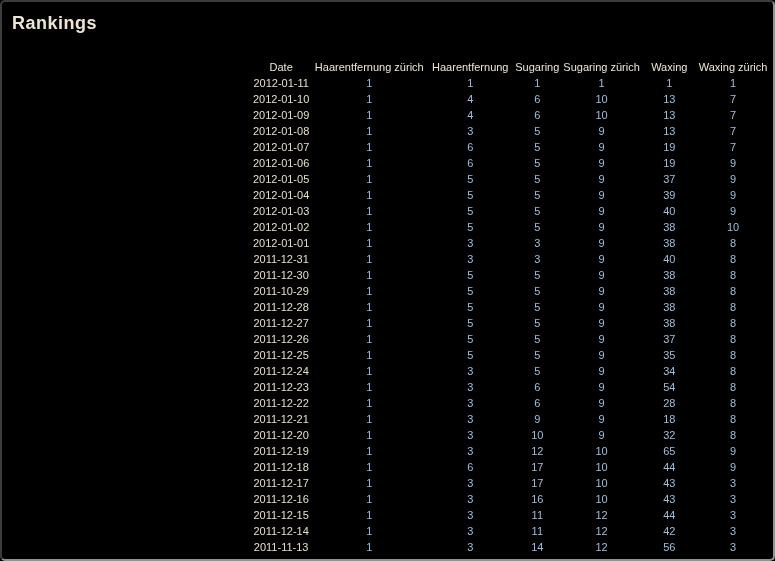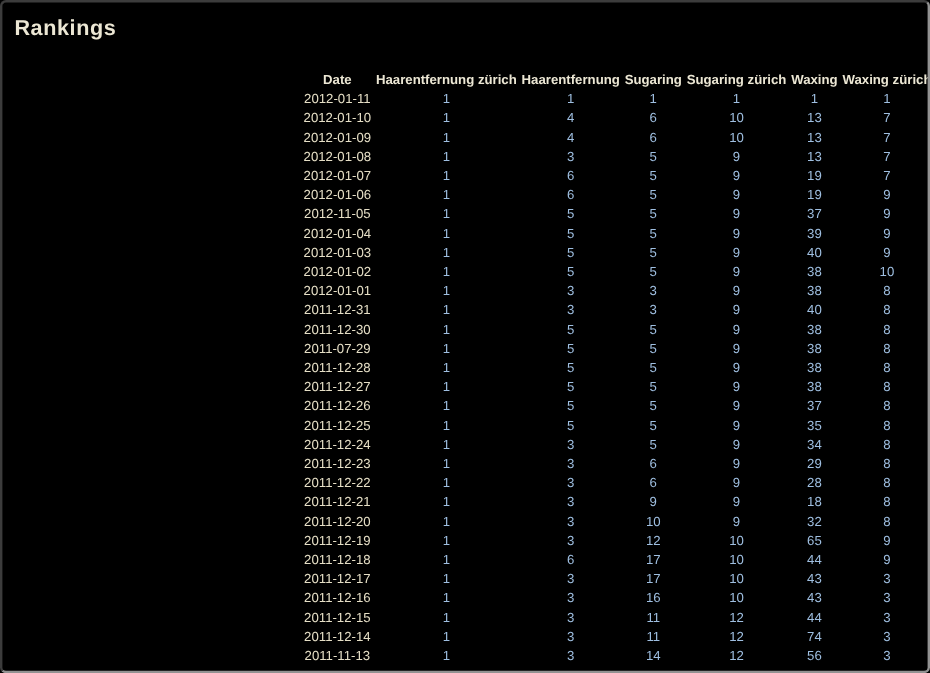--- a/index.html
+++ b/index.html
@@ -44,21 +44,21 @@
     height: 16px;
     padding: 0 2px;
     text-align: center;
     vertical-align: middle;
     font-size: 11px;
     line-height: 16px;
     white-space: nowrap;
     overflow: hidden;
   }
   #rankings-table th {
-    font-weight: bold;
+    font-weight: normal;
     color: var(--header-text, #ece7d4);
   }
   #rankings-table td.date {
     color: var(--date-text, #e6dfc6);
   }
   #rankings-table td.num {
     color: var(--value-text, #9fbfe1);
   }
   col.c0 { width: 56px; }
   col.c1 { width: 116px; }
@@ -144,21 +144,21 @@
         <tr>
           <td class="date">2012-01-06</td>
           <td class="num">1</td>
           <td class="num">6</td>
           <td class="num">5</td>
           <td class="num">9</td>
           <td class="num">19</td>
           <td class="num">9</td>
         </tr>
         <tr>
-          <td class="date">2012-11-05</td>
+          <td class="date">2012-01-05</td>
           <td class="num">1</td>
           <td class="num">5</td>
           <td class="num">5</td>
           <td class="num">9</td>
           <td class="num">37</td>
           <td class="num">9</td>
         </tr>
         <tr>
           <td class="date">2012-01-04</td>
           <td class="num">1</td>
@@ -207,21 +207,21 @@
         <tr>
           <td class="date">2011-12-30</td>
           <td class="num">1</td>
           <td class="num">5</td>
           <td class="num">5</td>
           <td class="num">9</td>
           <td class="num">38</td>
           <td class="num">8</td>
         </tr>
         <tr>
-          <td class="date">2011-07-29</td>
+          <td class="date">2011-10-29</td>
           <td class="num">1</td>
           <td class="num">5</td>
           <td class="num">5</td>
           <td class="num">9</td>
           <td class="num">38</td>
           <td class="num">8</td>
         </tr>
         <tr>
           <td class="date">2011-12-28</td>
           <td class="num">1</td>
@@ -266,21 +266,21 @@
           <td class="num">9</td>
           <td class="num">34</td>
           <td class="num">8</td>
         </tr>
         <tr>
           <td class="date">2011-12-23</td>
           <td class="num">1</td>
           <td class="num">3</td>
           <td class="num">6</td>
           <td class="num">9</td>
-          <td class="num">29</td>
+          <td class="num">54</td>
           <td class="num">8</td>
         </tr>
         <tr>
           <td class="date">2011-12-22</td>
           <td class="num">1</td>
           <td class="num">3</td>
           <td class="num">6</td>
           <td class="num">9</td>
           <td class="num">28</td>
           <td class="num">8</td>
@@ -347,21 +347,21 @@
           <td class="num">12</td>
           <td class="num">44</td>
           <td class="num">3</td>
         </tr>
         <tr>
           <td class="date">2011-12-14</td>
           <td class="num">1</td>
           <td class="num">3</td>
           <td class="num">11</td>
           <td class="num">12</td>
-          <td class="num">74</td>
+          <td class="num">42</td>
           <td class="num">3</td>
         </tr>
         <tr>
           <td class="date">2011-11-13</td>
           <td class="num">1</td>
           <td class="num">3</td>
           <td class="num">14</td>
           <td class="num">12</td>
           <td class="num">56</td>
           <td class="num">3</td>

